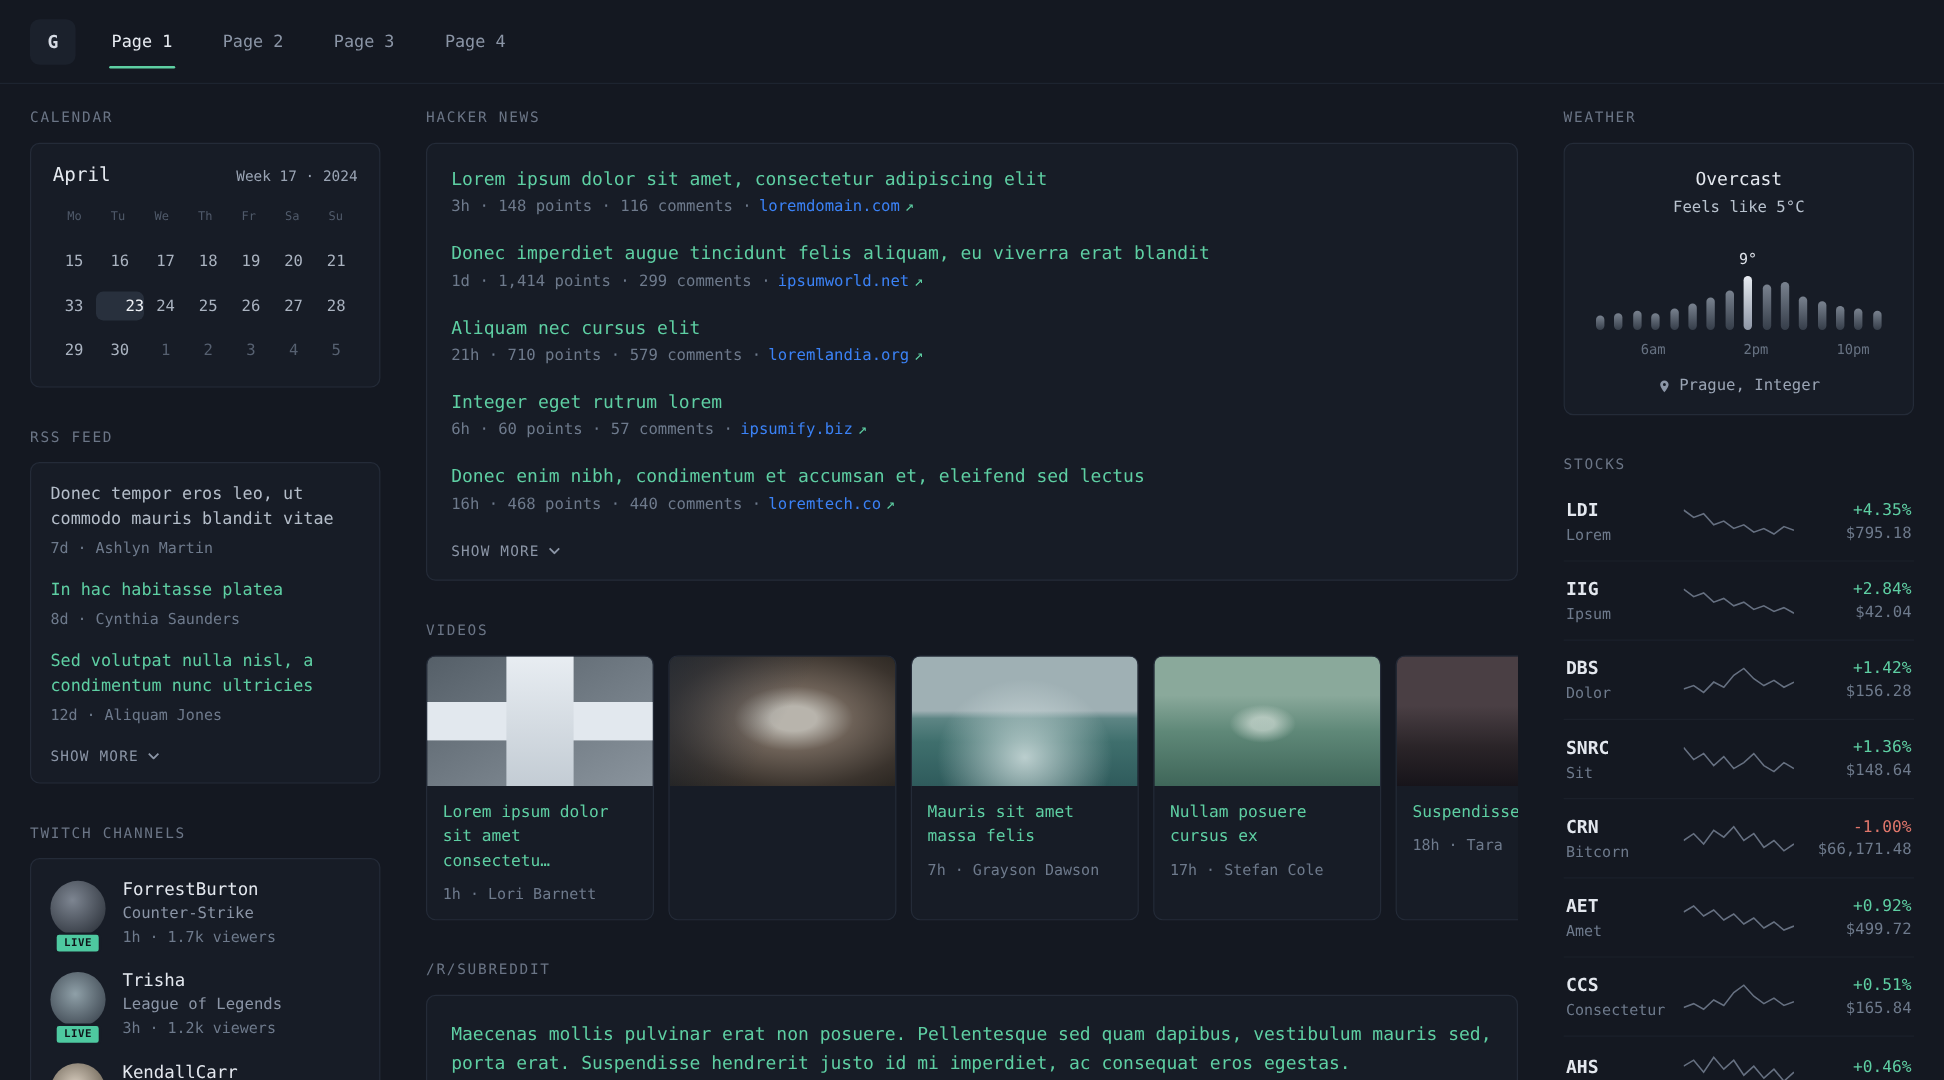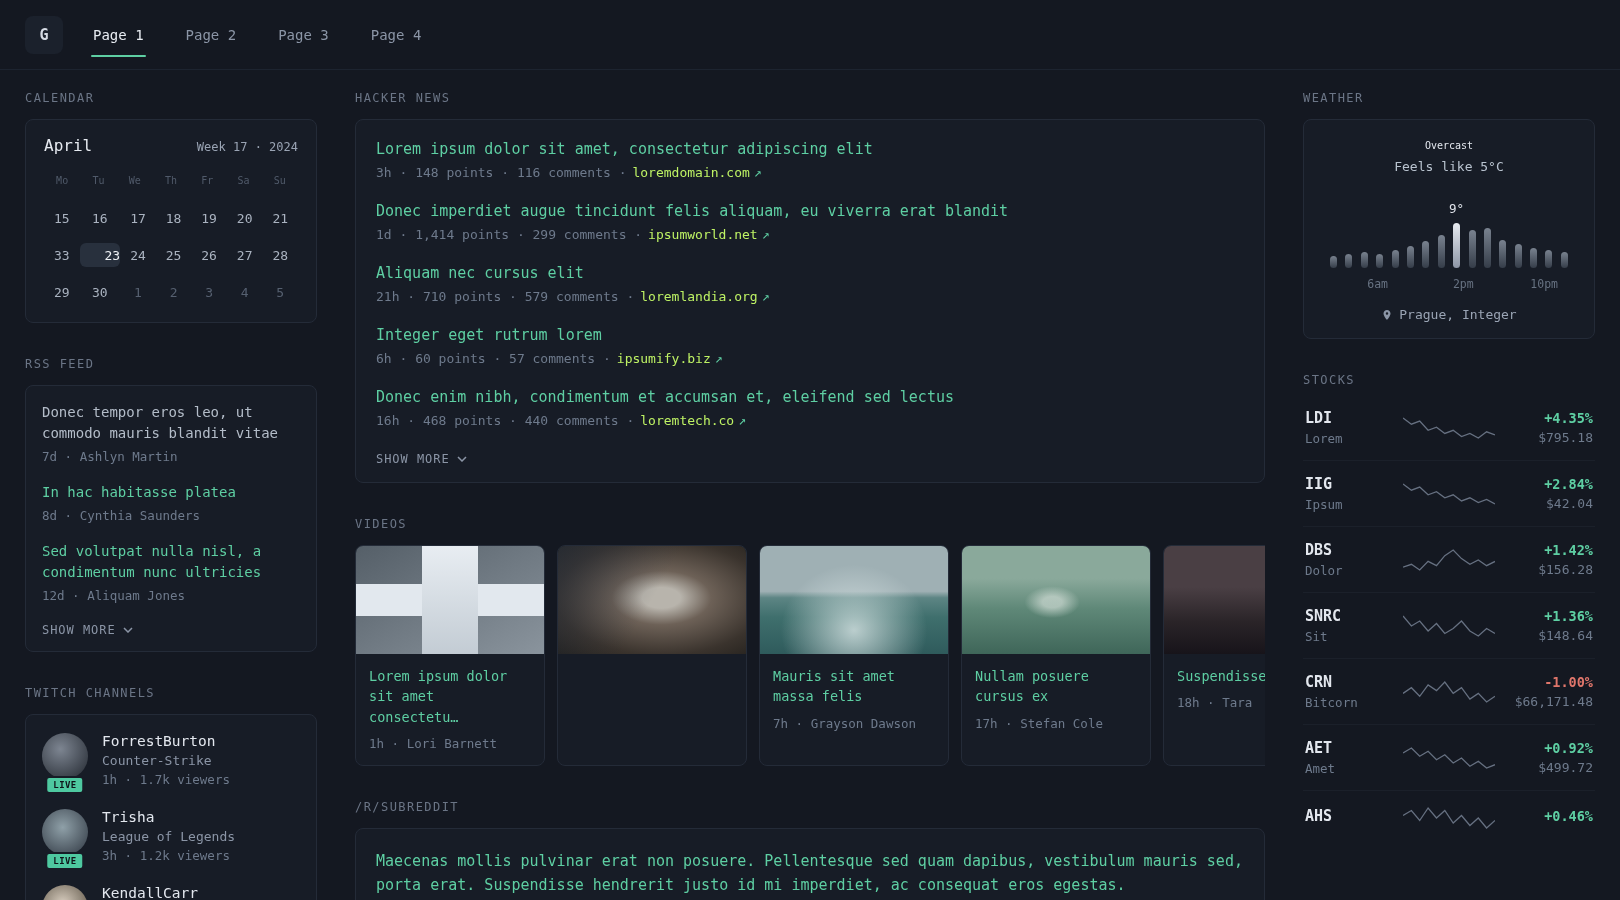--- a/index.html
+++ b/index.html
@@ -102,21 +102,21 @@
   }
   .channel-name{ font-size:14.5px; color:#e3e7ee; }
   .channel-game{ font-size:13px; color:#8b95a6; margin-top:4px; }
   .channel-meta{ font-size:12.5px; color:var(--muted); margin-top:4px; }
 
   
   .hn-card{ padding:20px 20px 16px; }
   .hn-item{ margin-bottom:22px; }
   .hn-title{ font-size:15px; color:var(--accent); cursor:pointer; }
   .hn-meta{ font-size:13px; color:var(--muted); margin-top:7px; }
-  .hn-meta .domain{ color:#bef264; margin-left:6px; text-decoration:none; cursor:pointer; }
+  .hn-meta .domain{ color:#3b82f6; margin-left:6px; text-decoration:none; cursor:pointer; }
   .ext-arrow{ color:var(--accent); margin-left:4px; }
 
   
   .videos-row{ display:flex; gap:12px; overflow:hidden; }
   .video-card{
     flex:0 0 190px; width:190px; background:var(--card);
     border:1px solid var(--border); border-radius:8px; overflow:hidden;
     cursor:pointer;
   }
   .video-thumb{ height:108px; }
@@ -147,21 +147,21 @@
   .video-body{ padding:12px 13px 14px; }
   .video-title{ font-size:13.5px; line-height:1.5; color:var(--accent); }
   .video-meta{ font-size:12.5px; color:var(--muted); margin-top:9px; }
 
   
   .sub-card{ padding:20px 20px 16px; }
   .sub-title{ font-size:15px; line-height:1.6; color:var(--accent); cursor:pointer; }
 
   
   .weather-card{ padding:20px 18px 16px; text-align:center; }
-  .weather-cond{ font-size:10px; color:#e4e8ef; }
+  .weather-cond{ font-size:15px; color:#e4e8ef; }
   .weather-feels{ font-size:13px; color:#b9c3cf; margin-top:8px; }
   .weather-chart{
     display:flex; align-items:flex-end; justify-content:space-between;
     height:64px; margin:30px 8px 0;
   }
   .wbar{
     width:7px; border-radius:3.5px; position:relative;
     background:linear-gradient(to top, #353d49, #79828f);
   }
   .wbar.hl{ background:linear-gradient(to top, #8d96a6, #e7ebf1); }
@@ -185,21 +185,21 @@
     display:flex; align-items:center; padding:14px 2px;
     border-top:1px solid rgba(134,148,166,0.07); cursor:pointer;
   }
   .stock-row:first-of-type{ border-top:none; padding-top:8px; }
   .stock-id{ width:96px; flex:0 0 96px; }
   .stock-symbol{ font-size:15px; font-weight:bold; color:#e3e7ee; }
   .stock-name{ font-size:12.5px; color:var(--muted); margin-top:4px; }
   .stock-spark{ flex:1; display:flex; justify-content:center; color:#667081; }
   .stock-spark svg{ width:92px; height:26px; }
   .stock-values{ width:96px; flex:0 0 96px; text-align:right; }
-  .stock-change{ font-size:13.5px; font-weight:bold; color:var(--accent); }
+  .stock-change{ font-size:13.5px; font-weight:normal; color:var(--accent); }
   .stock-change.neg{ color:var(--red); }
   .stock-price{ font-size:13px; color:var(--muted); margin-top:4px; }
 </style>
 </head>
 <body>
 
 <header class="topbar">
   <div class="logo">G</div>
   <nav class="tabs">
 
@@ -574,20 +574,35 @@
               <svg viewBox="0 0 92 26">
                 <polyline points="0.0,8.0 8.4,3.0 16.7,11.3 25.1,6.3 33.5,14.7 41.8,9.7 50.2,18.0 58.5,13.0 66.9,21.3 75.3,16.3 83.6,23.0 92.0,19.7" fill="none" stroke="currentColor" stroke-width="1.3"></polyline>
               </svg>
             </div>
             <div class="stock-values">
               <div class="stock-change">+0.92%</div>
               <div class="stock-price">$499.72</div>
             </div>
           </div>
 
+          <div class="stock-row">
+            <div class="stock-id">
+              <div class="stock-symbol">CCS</div>
+              <div class="stock-name">Consectetur</div>
+            </div>
+            <div class="stock-spark">
+              <svg viewBox="0 0 92 26">
+                <polyline points="0.0,21.5 8.4,18.4 16.7,23.0 25.1,15.3 33.5,19.9 41.8,9.2 50.2,3.0 58.5,12.2 66.9,18.4 75.3,13.8 83.6,19.9 92.0,16.8" fill="none" stroke="currentColor" stroke-width="1.3"></polyline>
+              </svg>
+            </div>
+            <div class="stock-values">
+              <div class="stock-change">+0.51%</div>
+              <div class="stock-price">$165.84</div>
+            </div>
+          </div>
 
           <div class="stock-row">
             <div class="stock-id">
               <div class="stock-symbol">AHS</div>
               <div class="stock-name"></div>
             </div>
             <div class="stock-spark">
               <svg viewBox="0 0 92 26">
                 <polyline points="0.0,10.5 8.4,5.5 16.7,15.5 25.1,3.0 33.5,13.0 41.8,5.5 50.2,18.0 58.5,10.5 66.9,20.5 75.3,13.0 83.6,23.0 92.0,15.5" fill="none" stroke="currentColor" stroke-width="1.3"></polyline>
               </svg>

